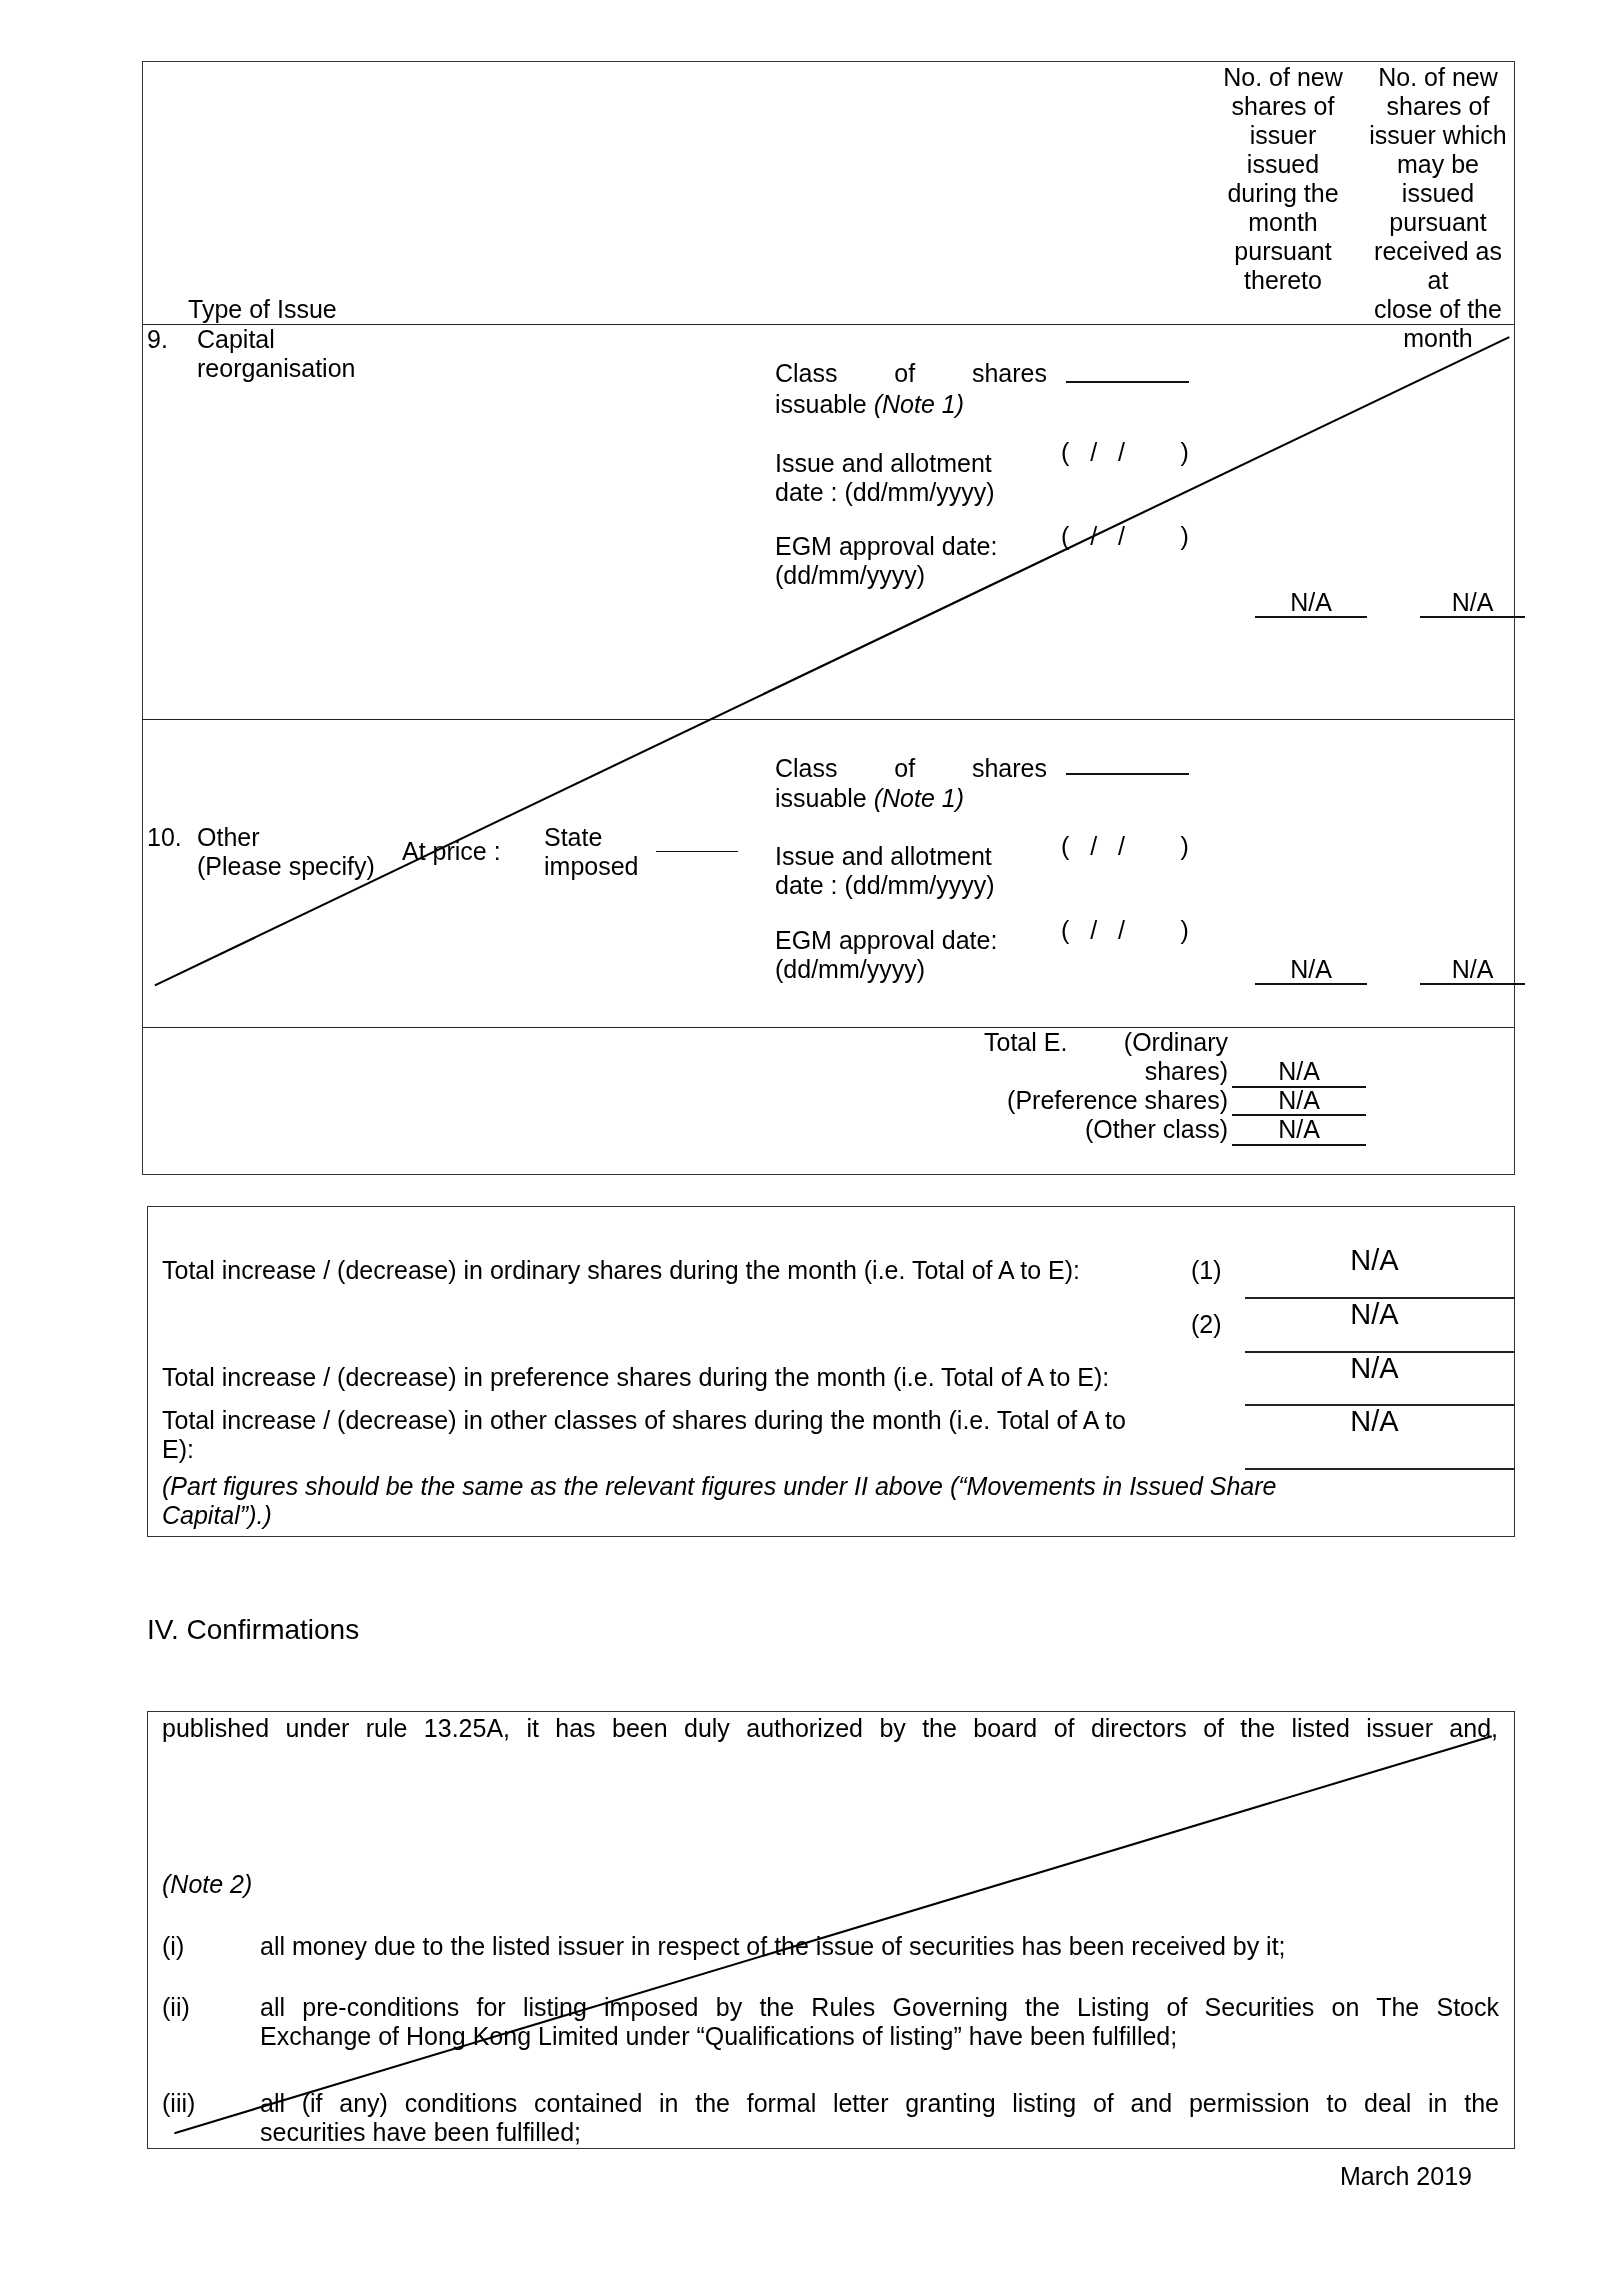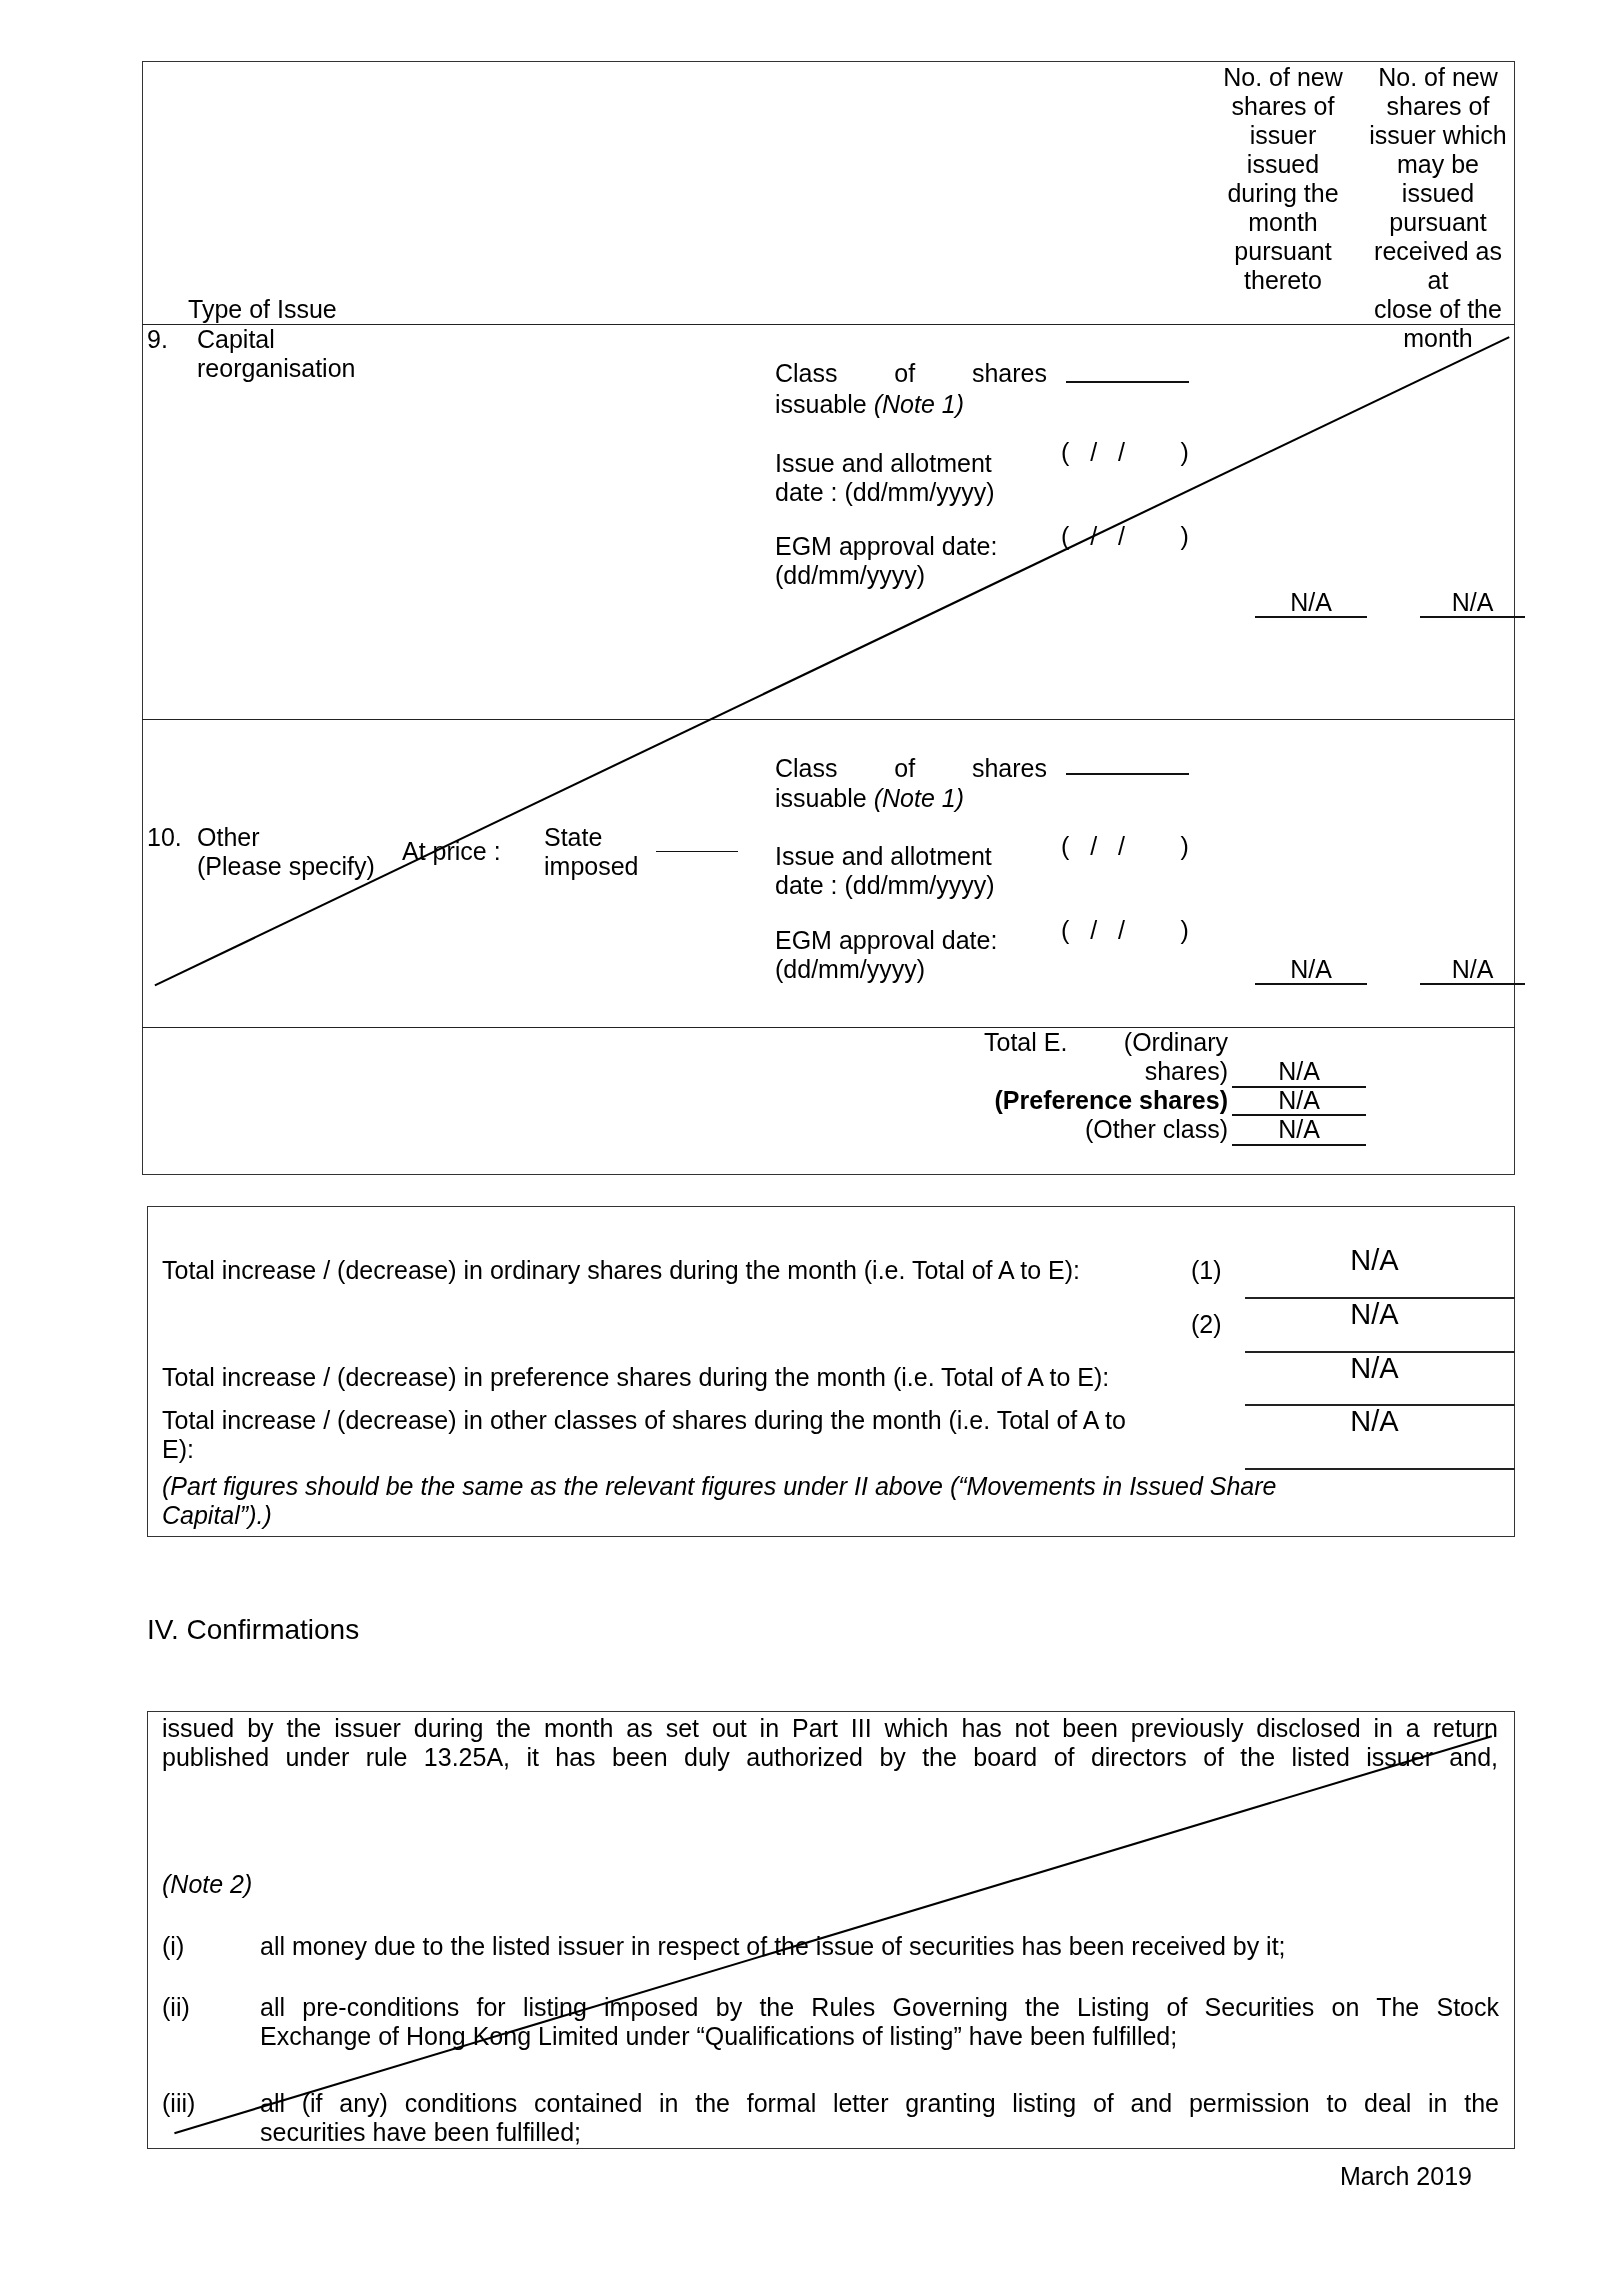--- a/index.html
+++ b/index.html
@@ -123,21 +123,21 @@
 <div class="abs center" style="left:1255px; top:955px; width:112px;">N/A</div>
 <div class="uline" style="left:1255px; top:983px; width:112px;"></div>
 <div class="abs center" style="left:1420px; top:955px; width:105px;">N/A</div>
 <div class="uline" style="left:1420px; top:983px; width:105px;"></div>
 
 <div class="abs" style="left:984px; top:1028px;">Total E.</div>
 <div class="abs right" style="left:1047px; top:1028px; width:181px;">(Ordinary</div>
 <div class="abs right" style="left:1047px; top:1057px; width:181px;">shares)</div>
 <div class="abs center" style="left:1232px; top:1057px; width:134px;">N/A</div>
 <div class="uline" style="left:1232px; top:1086px; width:134px;"></div>
-<div class="abs right" style="left:942px; top:1086px; width:286px;font-weight:bold;">(Preference shares)</div>
+<div class="abs right" style="left:942px; top:1086px; width:286px;">(Preference shares)</div>
 <div class="abs center" style="left:1232px; top:1086px; width:134px;">N/A</div>
 <div class="uline" style="left:1232px; top:1114px; width:134px;"></div>
 <div class="abs right" style="left:942px; top:1115px; width:286px;">(Other class)</div>
 <div class="abs center" style="left:1232px; top:1115px; width:134px;">N/A</div>
 <div class="uline" style="left:1232px; top:1144px; width:134px;"></div>
 
 <div class="box" style="left:147px; top:1206px; width:1368px; height:331px;"></div>
 
 <div class="abs" style="left:162px; top:1256px;">Total increase / (decrease) in ordinary shares during the month (i.e. Total of A to E):</div>
 <div class="abs" style="left:1191px; top:1256px;">(1)</div>
@@ -162,21 +162,20 @@
 <div class="abs italic" style="left:162px; top:1472px; width:1340px;">
   <div>(Part figures should be the same as the relevant figures under II above (“Movements in Issued Share</div>
   <div>Capital”).)</div>
 </div>
 
 <div class="abs" style="left:147px; top:1615px; font-size:28px;">IV. Confirmations</div>
 
 <div class="box" style="left:147px; top:1711px; width:1368px; height:438px;"></div>
 
 <div class="abs" style="left:162px; top:1714px; width:1336px;">
-  <div class="justify-line">issued by the issuer during the month as set out in Part III which has not been previously disclosed in a return</div>
   <div class="justify-line">published under rule 13.25A, it has been duly authorized by the board of directors of the listed issuer and,</div>
 </div>
 <div class="abs italic" style="left:162px; top:1870px;">(Note 2)</div>
 
 <div class="abs" style="left:162px; top:1932px;">(i)</div>
 <div class="abs" style="left:260px; top:1932px; width:1239px;">
   <div>all money due to the listed issuer in respect of the issue of securities has been received by it;</div>
 </div>
 
 <div class="abs" style="left:162px; top:1993px;">(ii)</div>

